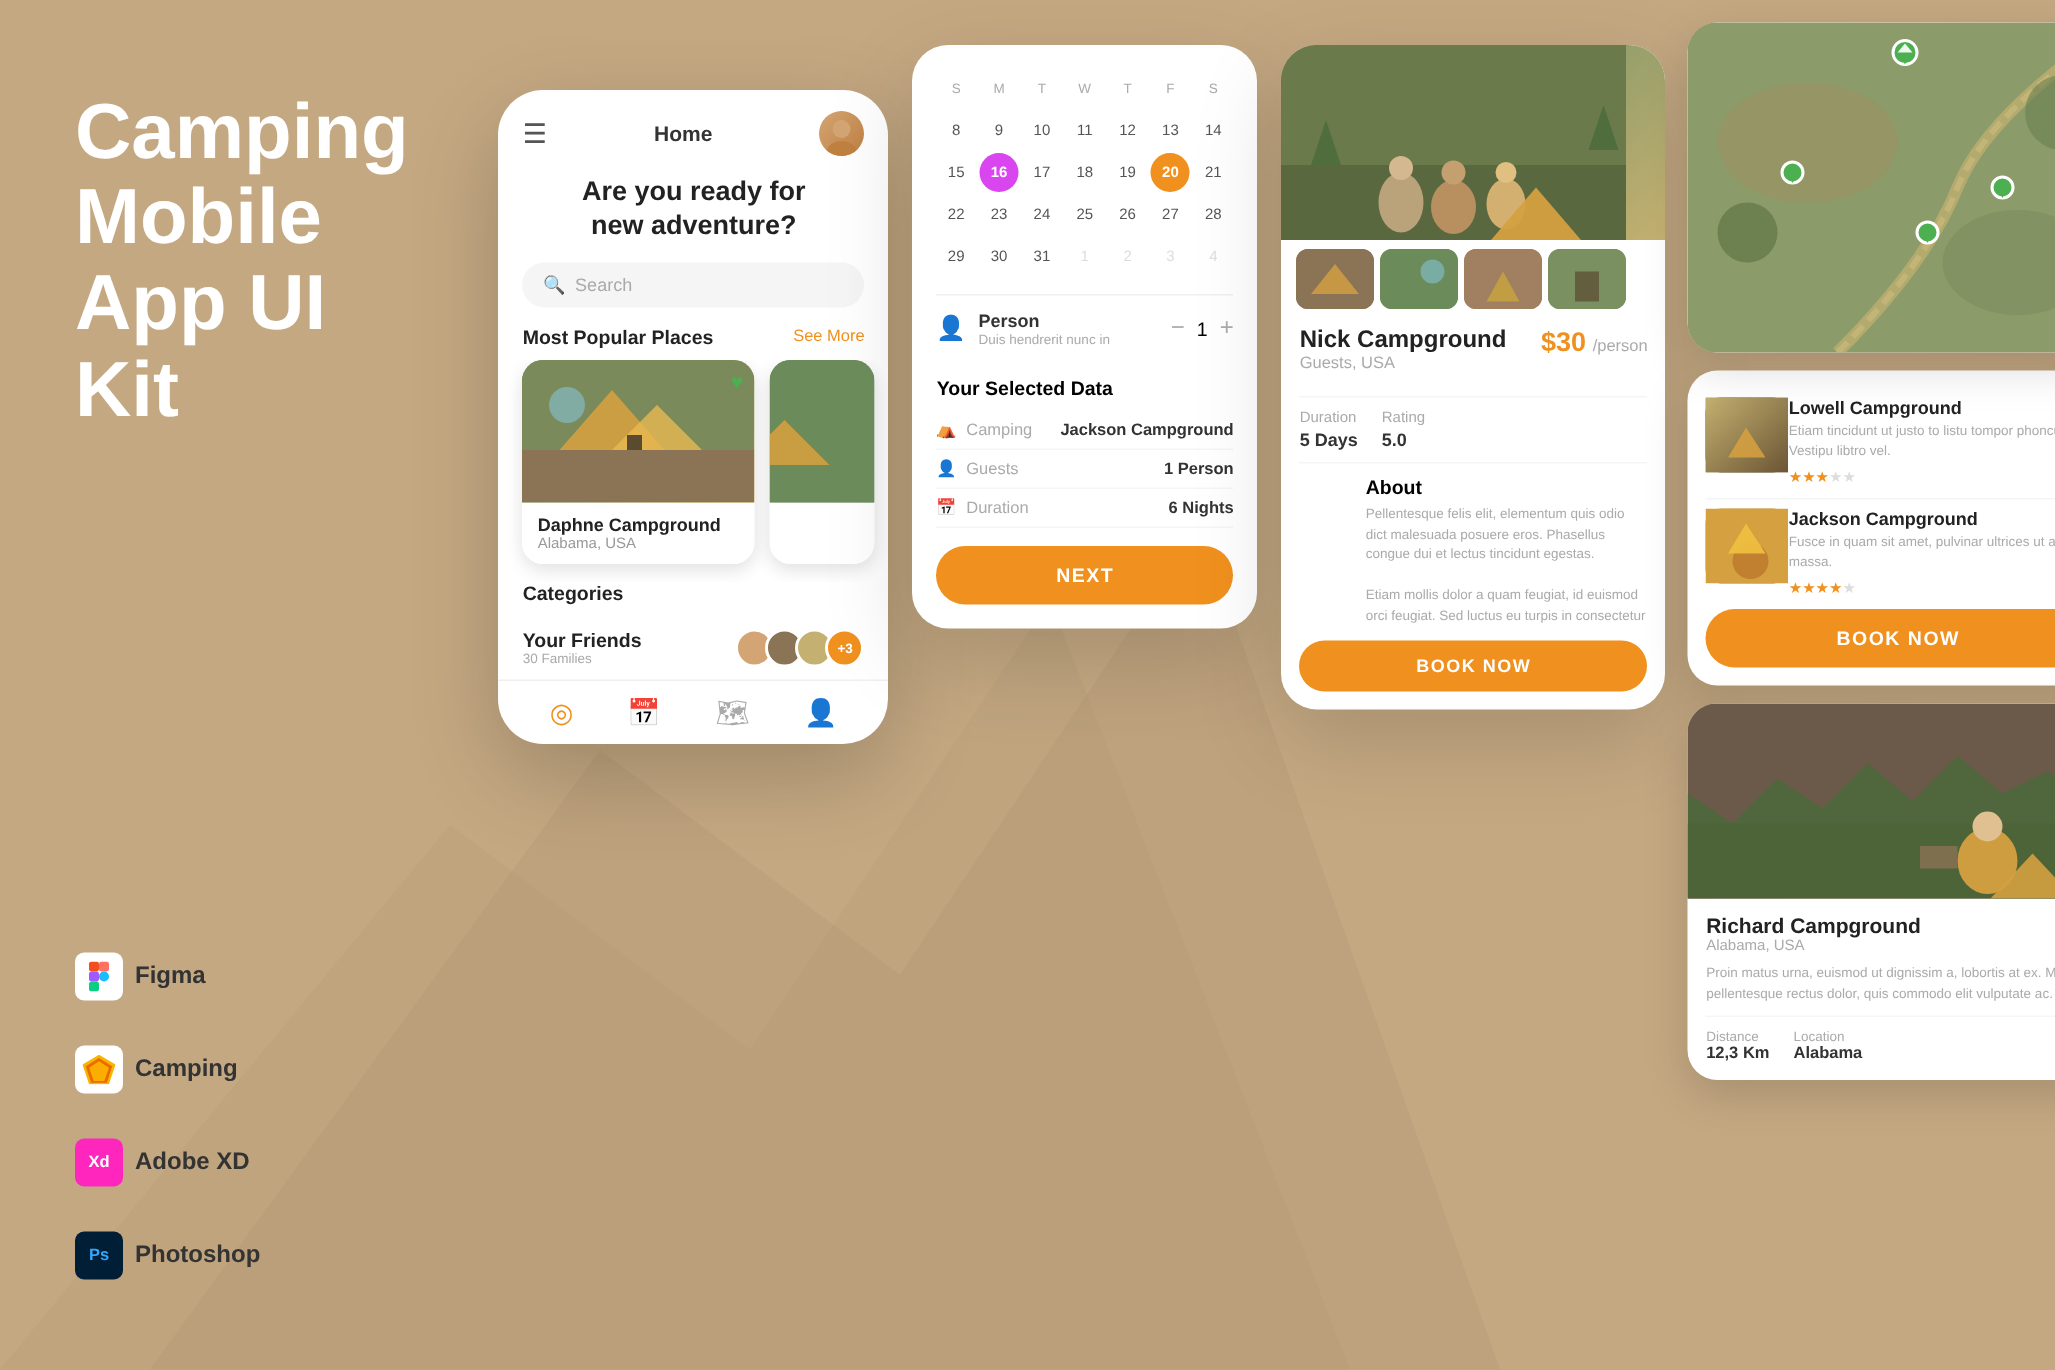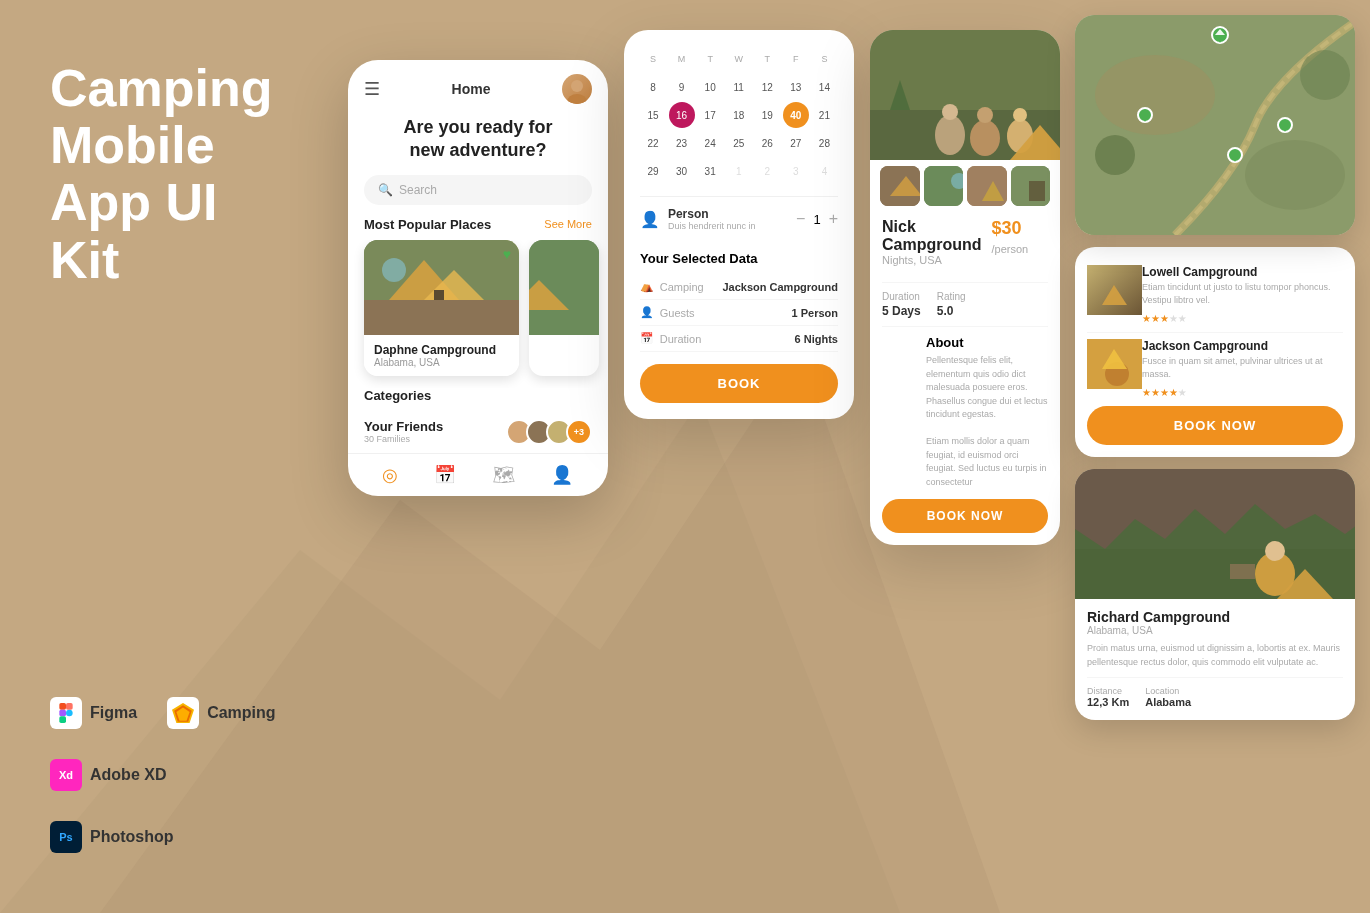--- a/index.html
+++ b/index.html
@@ -239,21 +239,21 @@
     }
     .cal-day {
       width: 26px; height: 26px;
       display: flex;
       align-items: center;
       justify-content: center;
       font-size: 10px;
       border-radius: 50%;
       color: #555;
     }
-    .cal-day.highlighted { background: #be185d; color: white; font-weight: 400; text-align: right; }
+    .cal-day.highlighted { background: #d946ef; color: white; font-weight: 700; text-align: right; }
     .cal-day.selected { background: #f0901e; color: white; font-weight: 700; }
     .cal-day.dimmed { color: #ddd; }
     .person-row {
       display: flex;
       align-items: center;
       justify-content: space-between;
       padding: 10px 0;
       border-top: 1px solid #f0f0f0;
     }
     .person-label { font-size: 12px; font-weight: 600; color: #333; }
@@ -278,21 +278,21 @@
       text-align: center;
       font-size: 13px;
       font-weight: 700;
       margin-top: 12px;
       letter-spacing: 1px;
       cursor: pointer;
     }
 
     
     .detail-panel {
-      width: 190px;
+      width: 256px;
       background: white;
       border-radius: 24px;
       box-shadow: 0 20px 60px rgba(0,0,0,0.15);
       overflow: hidden;
       margin-top: 10px;
     }
     .detail-hero {
       width: 100%;
       height: 130px;
       background: linear-gradient(135deg, #5a6b3a, #8b9b6a, #c4b070);
@@ -595,21 +595,21 @@
         <div class="cal-day">11</div>
         <div class="cal-day">12</div>
         <div class="cal-day">13</div>
         <div class="cal-day">14</div>
 
         <div class="cal-day">15</div>
         <div class="cal-day highlighted">16</div>
         <div class="cal-day">17</div>
         <div class="cal-day">18</div>
         <div class="cal-day">19</div>
-        <div class="cal-day selected">40</div>
+        <div class="cal-day selected">20</div>
         <div class="cal-day">21</div>
 
         <div class="cal-day">22</div>
         <div class="cal-day">23</div>
         <div class="cal-day">24</div>
         <div class="cal-day">25</div>
         <div class="cal-day">26</div>
         <div class="cal-day">27</div>
         <div class="cal-day">28</div>
 
@@ -654,21 +654,21 @@
         <span class="data-row-val">1 Person</span>
       </div>
       <div class="data-row">
         <div class="data-row-left">
           <span>📅</span>
           <span>Duration</span>
         </div>
         <span class="data-row-val">6 Nights</span>
       </div>
 
-      <div class="done-btn">BOOK</div>
+      <div class="done-btn">NEXT</div>
     </div>
 
     <div class="detail-panel">
       <div class="detail-hero">
         <svg width="230" height="130" viewBox="0 0 230 130" xmlns="http://www.w3.org/2000/svg">
           <rect width="230" height="130" fill="#6b7a4a"></rect>
           <rect y="80" width="230" height="50" fill="#5a6840"></rect>
 
           <ellipse cx="80" cy="105" rx="15" ry="20" fill="#c4a882" opacity="0.9"></ellipse>
           <circle cx="80" cy="82" r="8" fill="#d4b890"></circle>
@@ -706,21 +706,21 @@
           <svg width="52" height="40" viewBox="0 0 52 40">
               <rect width="52" height="40" fill="#7a9060"></rect>
               <rect x="18" y="15" width="16" height="20" fill="#5a4a30" opacity="0.7"></rect>
             </svg>
         </div>
       </div>
       <div class="detail-content">
         <div class="price-row">
           <div>
             <div class="detail-name">Nick Campground</div>
-            <div class="detail-loc">Nights, USA</div>
+            <div class="detail-loc">Guests, USA</div>
           </div>
           <div>
             <span class="detail-price">$30</span>
             <span class="detail-price-small">/person</span>
           </div>
         </div>
         <div class="detail-stats">
           <div class="stat-item">
             <div>Duration</div>
             <div class="stat-val">5 Days</div>

